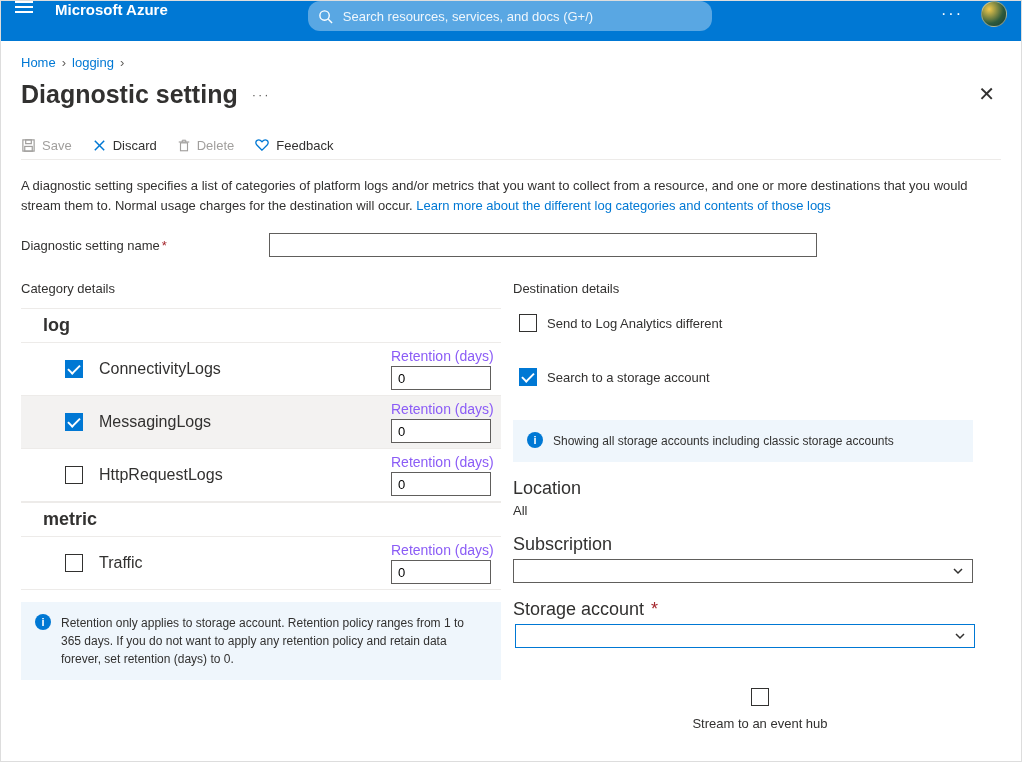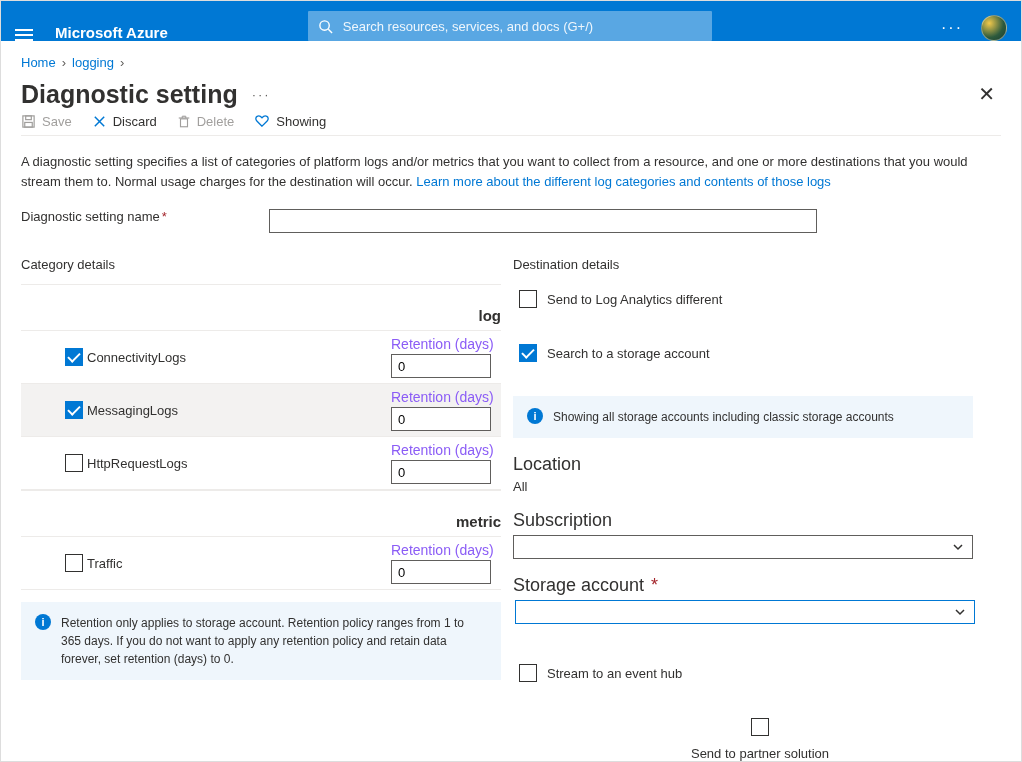--- a/index.html
+++ b/index.html
@@ -1,63 +1,63 @@
 <!DOCTYPE html>
 <html><head>
 <meta charset="utf-8">
 <style>
   * { box-sizing: border-box; }
   html, body { margin:0; padding:0; font-family: "Segoe UI", Arial, sans-serif; font-size:13px; color:#323130; background:#fff; }
   body { width:1022px; height:762px; overflow:hidden; border:1px solid #ddd; }
 
   
-  .topbar { background:#0078d4; height:40px; display:flex; align-items:flex-end; color:#fff; padding:0 14px; }
+  .topbar { background:#0078d4; height:40px; display:flex; align-items:flex-start; color:#fff; padding:0 14px; }
   .hamburger { width:18px; display:flex; flex-direction:column; gap:3px; cursor:pointer; }
   .hamburger span { height:2px; background:#fff; }
   .brand { font-weight:600; font-size:15px; margin-left:22px; }
-  .searchwrap { flex:0 0 404px; margin-left:140px; height:30px; background:rgba(255,255,255,0.35); display:flex; align-items:center; border-radius:1px; }
+  .searchwrap { flex:0 0 404px; margin-left:140px; height:30px; background:rgba(255,255,255,0.35); display:flex; align-items:center; border-radius:12px; }
   .searchwrap svg { margin:0 8px 0 10px; }
   .searchwrap input { flex:1; background:transparent; border:none; outline:none; font-size:13px; color:#fff; }
   .searchwrap input::placeholder { color:#fff; opacity:0.9; }
   .top-right { margin-left:auto; display:flex; align-items:center; gap:18px; }
   .dots { letter-spacing:2px; font-size:16px; }
   .avatar { width:26px; height:26px; border-radius:50%; background: radial-gradient(circle at 30% 30%, #f2c94c, #2d5a3d 60%, #1b3a2a); border:1px solid rgba(255,255,255,0.4); }
 
   .content { padding:14px 20px 0 20px; }
   .breadcrumb { display:flex; align-items:center; gap:6px; font-size:13px; color:#605e5c; }
   .breadcrumb a { color:#0078d4; text-decoration:none; }
   .crumb-sep { color:#605e5c; }
 
   .titlerow { display:flex; align-items:center; margin-top:8px; }
   .pagetitle { font-size:25px; font-weight:600; }
   .title-dots { margin-left:14px; color:#605e5c; letter-spacing:2px; cursor:pointer; }
   .close-x { margin-left:auto; font-size:20px; color:#323130; cursor:pointer; padding:4px 6px; }
 
-  .toolbar { display:flex; align-items:center; gap:20px; border-bottom:1px solid #edebe9; padding-bottom:6px; padding-top:4px;}
+  .toolbar { display:flex; align-items:center; gap:20px; margin-top:24px; border-bottom:1px solid #edebe9; padding-bottom:6px; padding-top:4px;}
   .tbtn { display:flex; align-items:center; gap:6px; font-size:13px; cursor:pointer; }
   .tbtn.disabled { color:#a19f9d; cursor:default; }
   .tbtn.blue svg { color:#0078d4; }
 
   .description { margin-top:16px; font-size:13px; line-height:1.5; color:#323130; }
   .description a { color:#0078d4; text-decoration:none; }
 
-  .formrow { display:flex; align-items:flex-start; margin-top:18px; }
+  .formrow { display:flex; align-items:center; margin-top:18px; }
   .formrow label { width:248px; font-size:13px; }
   .req { color:#a4262c; margin-left:2px; }
   .textinput { width:548px; height:24px; border:1px solid #605e5c; padding:2px 6px; font-size:13px; }
 
   .twocol { display:flex; gap:12px; margin-top:24px; }
   .col { flex:1; min-width:0; }
   .sectitle { font-size:13px; margin-bottom:12px; }
 
-  .subhead { font-weight:600; font-size:15px; padding:22px 0 6px 22px; border-top:1px solid #edebe9; border-bottom:1px solid #edebe9; margin-top:6px;text-align:right; }
+  .subhead { font-weight:600; font-size:18px; padding:6px 0 6px 22px; border-top:1px solid #edebe9; border-bottom:1px solid #edebe9; margin-top:6px; }
 
   .catrow { display:flex; align-items:flex-end; padding:5px 0 5px 44px; border-bottom:1px solid #edebe9; position:relative;}
   .catrow.highlight { background:#f3f2f1; }
-  .catrow .chklabel { flex:1; display:flex; align-items:center; gap:4px; font-size:13px; align-self:center;}
+  .catrow .chklabel { flex:1; display:flex; align-items:center; gap:16px; font-size:16px; align-self:center;}
   .retcol { width:110px; }
   .retlabel { font-size:14px; color:#8b5cf6; margin-bottom:2px; }
   .retinput { width:100px; height:24px; border:1px solid #605e5c; padding:2px 6px; font-size:13px; }
 
   .chk { width:18px; height:18px; border:1px solid #323130; background:#fff; display:flex; align-items:center; justify-content:center; flex-shrink:0; }
   .chk.checked { background:#0078d4; border-color:#0078d4; }
   .chk.checked::after { content:""; width:10px; height:5px; border-left:2px solid #fff; border-bottom:2px solid #fff; transform:rotate(-45deg) translate(1px,-1px); }
 
   .infobox { background:#eff6fc; padding:12px 14px; display:flex; gap:10px; font-size:12px; line-height:1.5; margin-top:12px; }
   .infoicon { width:16px; height:16px; border-radius:50%; background:#0078d4; color:#fff; display:flex; align-items:center; justify-content:center; font-weight:700; font-size:11px; flex-shrink:0; }
@@ -132,21 +132,21 @@
           <line x1="6" y1="4" x2="6" y2="2"></line>
           <line x1="10" y1="4" x2="10" y2="2"></line>
           <line x1="6" y1="2" x2="10" y2="2"></line>
         </svg>
       <span>Delete</span>
     </div>
     <div class="tbtn blue">
       <svg width="16" height="15" viewBox="0 0 16 16" fill="none" stroke="#0078d4" stroke-width="1.4">
           <path d="M8 13 L2.5 7.5 C1 6 1 3.5 2.8 2.5 C4.5 1.6 6.5 2.3 8 4 C9.5 2.3 11.5 1.6 13.2 2.5 C15 3.5 15 6 13.5 7.5 Z"></path>
         </svg>
-      <span>Showing</span>
+      <span>Feedback</span>
     </div>
   </div>
 
   <div class="description">
     <span>A diagnostic setting specifies a list of categories of platform logs and/or metrics that you want to collect from a resource, and one or more destinations that you would stream them to. Normal usage charges for the destination will occur. </span><a href="#">Learn more about the different log categories and contents of those logs</a>
   </div>
 
   <div class="formrow">
     <label><span>Diagnostic setting name</span><span class="req">*</span></label>
     <input class="textinput" value="" style="">
@@ -245,21 +245,21 @@
 
       <div class="field">
         <div class="fieldlabel"><span>Storage account</span> <span class="req">*</span></div>
         <div class="select req">
           <svg class="chev" viewBox="0 0 12 12" fill="none" stroke="#323130" stroke-width="1.5">
               <polyline points="2,4 6,8 10,4"></polyline>
             </svg>
         </div>
       </div>
 
-      <div class="destrow" style="margin-top:34px;">
+      <div class="destrow" style="margin-top:34px;flex-direction:column;">
         <div class="chk"></div>
         <span>Stream to an event hub</span>
       </div>
 
       <div class="destrow" style="margin-top:24px;flex-direction:column;">
         <div class="chk"></div>
         <span>Send to partner solution</span>
       </div>
 
     </div>

